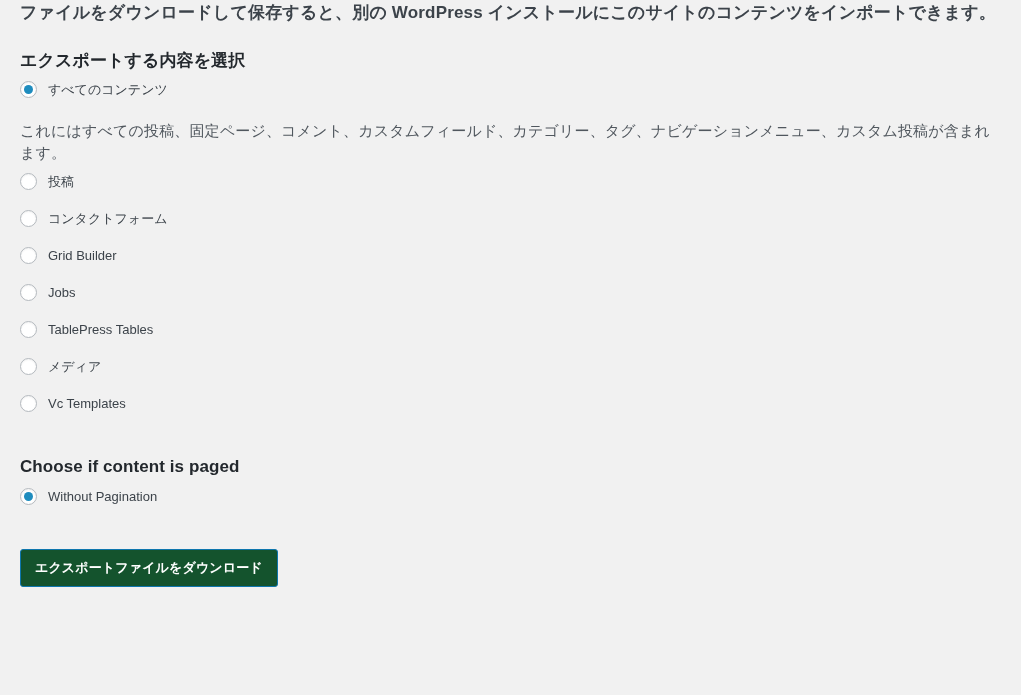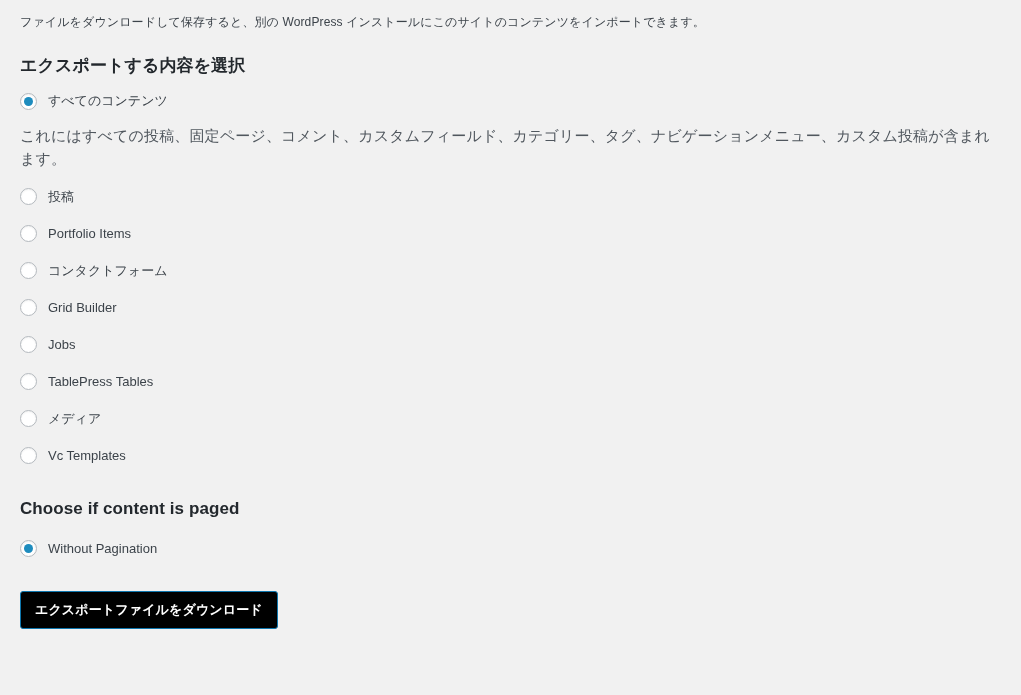--- a/index.html
+++ b/index.html
@@ -19,44 +19,44 @@
   }
 
   .page {
     padding: 0 20px;
     box-sizing: border-box;
     width: 1021px;
   }
 
   
   .intro {
-    font-size: 12px;
+    font-size: 17px;
     line-height: 1.5;
     color: #3c434a;
     margin: 0;
-    padding-top: 13px;
     letter-spacing: 0.01em;
+    font-weight: bold;
   }
 
   
   .section-heading {
     font-size: 17px;
     font-weight: bold;
     color: #23282d;
     margin: 0;
     padding-top: 24px;
     padding-bottom: 0;
     line-height: 1.3;
     letter-spacing: 0.005em;
   }
 
   
   .radio-row {
     display: flex;
-    align-items: center;
+    align-items: flex-start;
     height: 37px;
   }
   .radio-row.first-row {
     margin-top: 9px;
     height: 30px;
   }
   .radio-row.pag-first {
     margin-top: 10px;
     height: 37px;
   }
@@ -103,21 +103,21 @@
     padding-bottom: 8px;
     letter-spacing: 0.01em;
   }
 
   
   .submit-wrap {
     padding-top: 24px;
   }
   .submit-button {
     display: inline-block;
-    background: #000000;
+    background: #14532d;
     border: 1px solid #0e76ad;
     border-radius: 3px;
     color: #ffffff;
     font-family: "Liberation Sans", "DejaVu Sans", sans-serif;
     font-size: 13px;
     font-weight: bold;
     line-height: 1;
     padding: 11px 14px 12px 14px;
     cursor: pointer;
     box-sizing: border-box;
@@ -137,24 +137,20 @@
     <span class="radio checked"></span>
     <span class="radio-label">すべてのコンテンツ</span>
   </div>
 
   <p class="all-desc">これにはすべての投稿、固定ページ、コメント、カスタムフィールド、カテゴリー、タグ、ナビゲーションメニュー、カスタム投稿が含まれます。</p>
 
   <div id="options-list">
       <div class="radio-row">
         <span class="radio"></span>
         <span class="radio-label">投稿</span>
-      </div>
-      <div class="radio-row">
-        <span class="radio"></span>
-        <span class="radio-label">Portfolio Items</span>
       </div>
       <div class="radio-row">
         <span class="radio"></span>
         <span class="radio-label">コンタクトフォーム</span>
       </div>
       <div class="radio-row">
         <span class="radio"></span>
         <span class="radio-label">Grid Builder</span>
       </div>
       <div class="radio-row">

